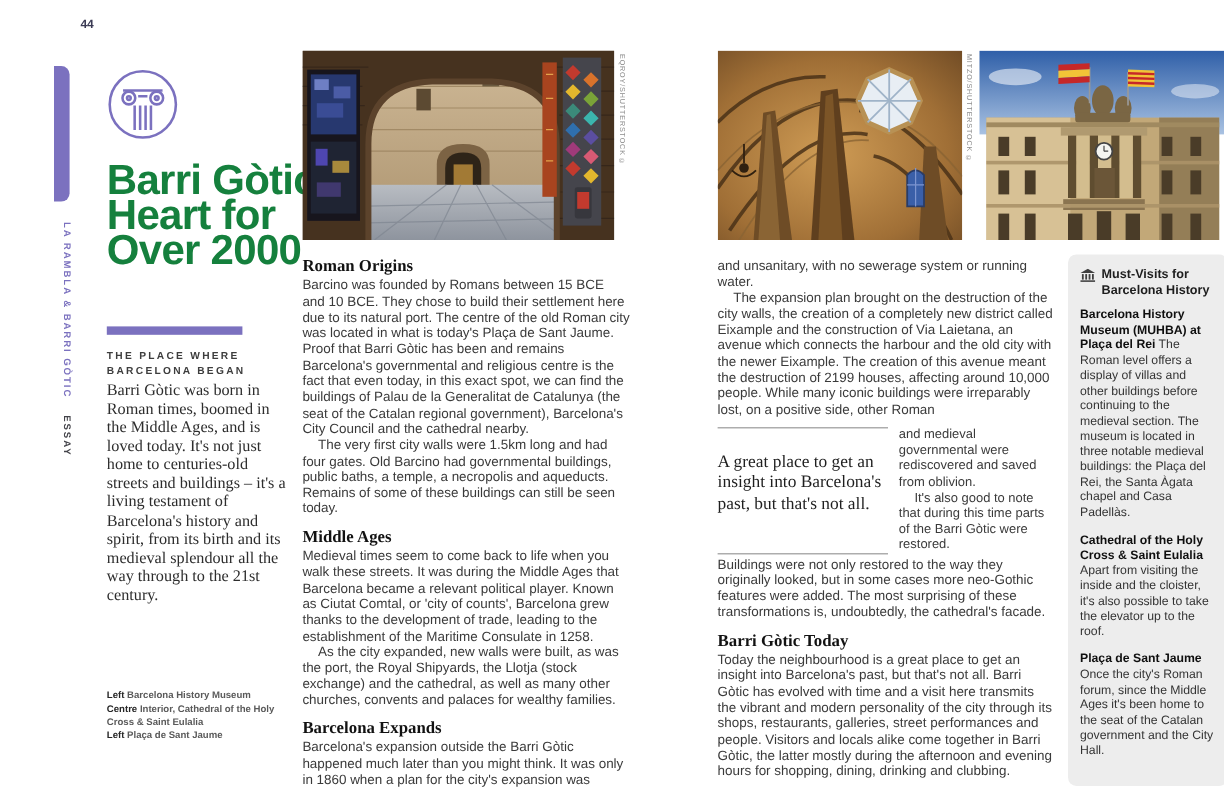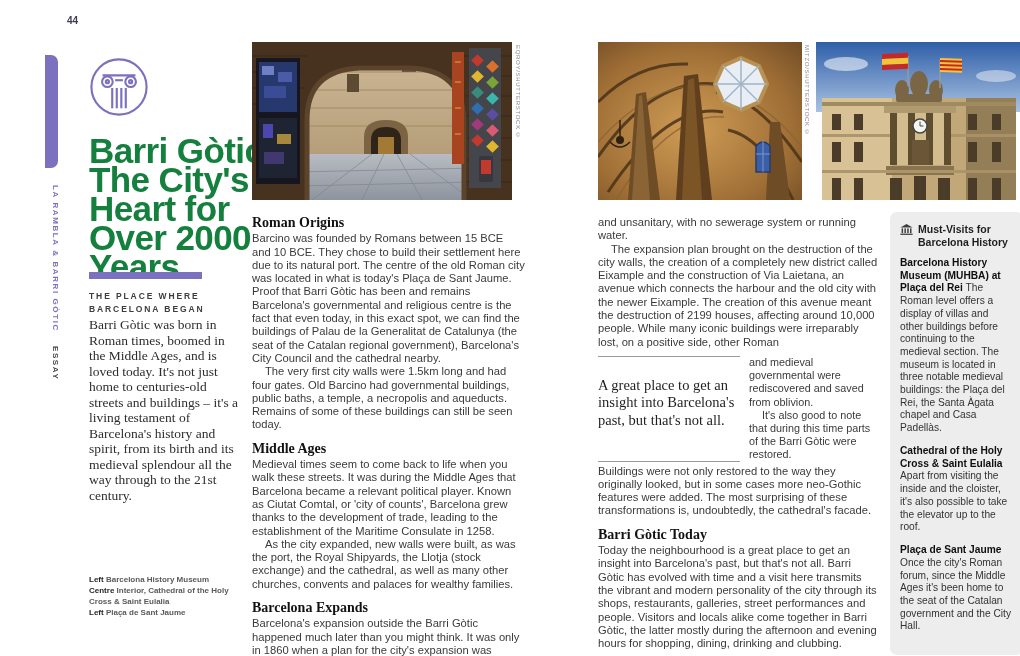--- a/index.html
+++ b/index.html
@@ -80,24 +80,22 @@
       <line x1="27" y1="24" x2="35" y2="24"></line>
       <line x1="24" y1="32" x2="24" y2="53"></line>
       <line x1="28.7" y1="32" x2="28.7" y2="53"></line>
       <line x1="33.4" y1="32" x2="33.4" y2="53"></line>
       <line x1="38" y1="32" x2="38" y2="53"></line>
     </svg>
   </div>
 
   <div class="abs title" style="left:44px;top:136px;">
     <div>Barri Gòtic:</div>
-    <div>The City's</div>
     <div>Heart for</div>
     <div>Over 2000</div>
-    <div>Years</div>
   </div>
   <div class="abs rule" style="left:44px;top:272px;"></div>
   <div class="abs kicker" style="left:44px;top:290px;">
     <div>THE PLACE WHERE</div>
     <div>BARCELONA BEGAN</div>
   </div>
 
   <div class="abs lede" style="left:44px;top:317px;">Barri Gòtic was born in Roman times, boomed in the Middle Ages, and is loved today. It's not just home to centuries-old streets and buildings – it's a living testament of Barcelona's history and spirit, from its birth and its medieval splendour all the way through to the 21st century.</div>
 
   <div class="abs credits" style="left:44px;top:574px;">

